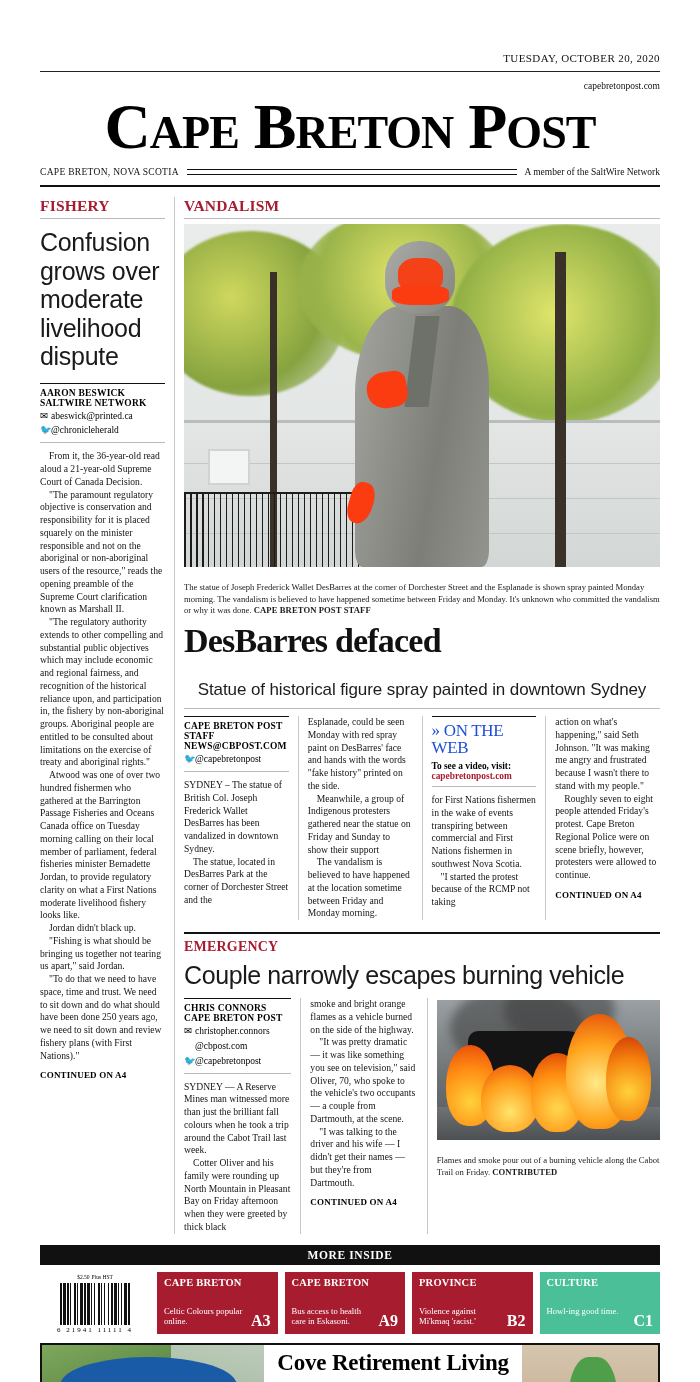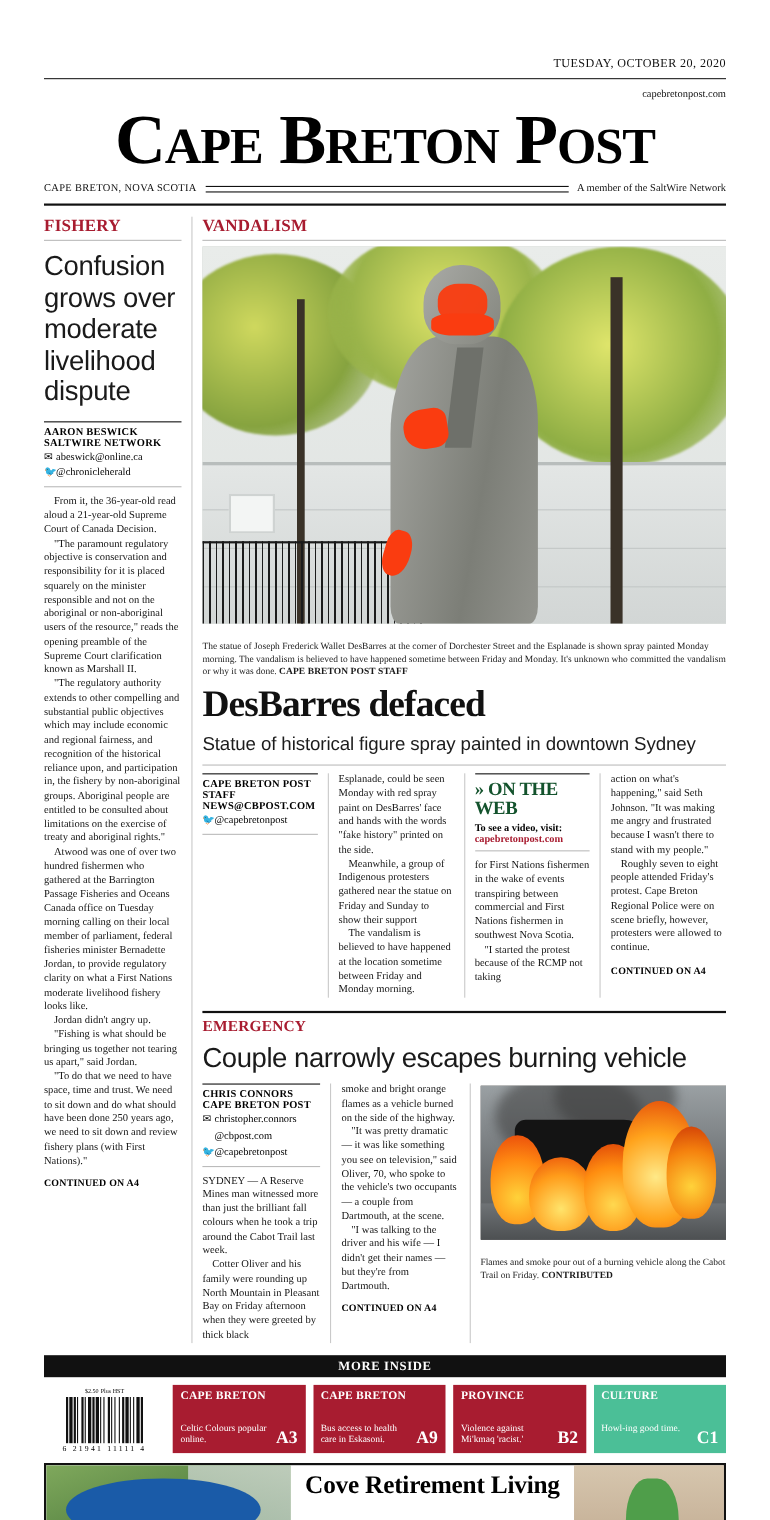--- a/index.html
+++ b/index.html
@@ -58,30 +58,30 @@
   .st-face{position:absolute;left:34%;top:5%;width:30%;height:11%;background:#fa3c10;border-radius:40%;opacity:.95;}
   .st-mouth{position:absolute;left:30%;top:13.5%;width:38%;height:6%;background:#fa3c10;border-radius:35%;}
   .st-body{position:absolute;left:6%;top:20%;width:88%;height:80%;background:linear-gradient(100deg,#a3a49f,#7c7e77 60%,#93948e);border-radius:34% 30% 6% 6%;}
   .st-lapel{position:absolute;left:42%;top:23%;width:16%;height:28%;background:#6e706a;transform:skewX(-7deg);}
   .st-hand1{position:absolute;left:14%;top:40%;width:26%;height:11%;background:#fa3c10;border-radius:44% 30% 34% 48%;transform:rotate(-9deg);}
   .st-hand2{position:absolute;left:2%;top:74%;width:16%;height:13%;background:#fa3c10;border-radius:36% 42% 50% 40%;transform:rotate(16deg);}
   .cap{font-size:8.6px;line-height:1.32;margin-top:15px;color:#1a1a1a;}
   .cap b{font-weight:700;letter-spacing:.1px;}
 
   .bighead{font-family:"Liberation Serif",serif;font-weight:700;font-size:34px;line-height:1;letter-spacing:-.8px;margin-top:8px;color:#111;}
-  .deck{font-family:"Liberation Sans",sans-serif;font-weight:300;font-size:17px;color:#1c1c1c;margin-top:9px;letter-spacing:-.1px;}
+  .deck{font-family:"Liberation Sans",sans-serif;font-weight:300;font-size:17px;color:#1c1c1c;margin-top:22px;letter-spacing:-.1px;text-align:center;}
   .deck-rule{border-bottom:1px solid #bbb;margin-top:8px;}
 
   .three{display:flex;margin-top:7px;}
   .tcol{flex:1;}
   .tvr{width:1px;background:#c9c9c9;margin:0 9px;flex:0 0 1px;}
 
   
   .otw{border-top:1px solid #111;padding-top:5px;}
-  .otw-h{color:#14532d;font-weight:700;font-size:17px;letter-spacing:-.3px;line-height:1;}
+  .otw-h{color:#1d4ed8;font-weight:400;font-size:17px;letter-spacing:-.3px;line-height:1;}
   .otw-s{font-weight:700;font-size:9.4px;margin-top:5px;}
   .otw-l{color:#a81c30;font-weight:700;font-size:9.4px;}
   .otw-rule{border-bottom:1px solid #bbb;margin-top:5px;}
 
   .secrule{border-top:2px solid #111;margin-top:12px;}
   .hl-mid{font-family:"Liberation Sans",sans-serif;font-weight:300;font-size:25px;color:#1a1a1a;margin-top:6px;letter-spacing:-.4px;}
 
   
   .photo2{width:100%;height:140px;position:relative;overflow:hidden;background:#2b2b2b;margin-top:2px;}
   .f-sky{position:absolute;inset:0;background:linear-gradient(#9aa0a3,#6d7174 55%,#55585a);}
@@ -142,34 +142,34 @@
 
     <div class="colL">
       <div class="kicker">FISHERY</div>
       <div class="kicker-rule"></div>
       <div class="hl-left">Confusion grows over moderate livelihood dispute</div>
 
       <div class="byline">
         <div class="byname">AARON BESWICK</div>
         <div class="byorg">SALTWIRE NETWORK</div>
         <div class="bycontact">
-          <span class="g">✉</span><span>abeswick@online.ca</span>
+          <span class="g">✉</span><span>abeswick@printed.ca</span>
         </div>
         <div class="bycontact">
           <span class="g">🐦</span><span>@chronicleherald</span>
         </div>
         <div class="byrule"></div>
       </div>
 
       <div class="body">
         <p>From it, the 36-year-old read aloud a 21-year-old Supreme Court of Canada Decision.</p>
         <p>"The paramount regulatory objective is conservation and responsibility for it is placed squarely on the minister responsible and not on the aboriginal or non-aboriginal users of the resource," reads the opening preamble of the Supreme Court clarification known as Marshall II.</p>
         <p>"The regulatory authority extends to other compelling and substantial public objectives which may include economic and regional fairness, and recognition of the historical reliance upon, and participation in, the fishery by non-aboriginal groups. Aboriginal people are entitled to be consulted about limitations on the exercise of treaty and aboriginal rights."</p>
         <p>Atwood was one of over two hundred fishermen who gathered at the Barrington Passage Fisheries and Oceans Canada office on Tuesday morning calling on their local member of parliament, federal fisheries minister Bernadette Jordan, to provide regulatory clarity on what a First Nations moderate livelihood fishery looks like.</p>
-        <p>Jordan didn't angry up.</p>
+        <p>Jordan didn't black up.</p>
         <p>"Fishing is what should be bringing us together not tearing us apart," said Jordan.</p>
         <p>"To do that we need to have space, time and trust. We need to sit down and do what should have been done 250 years ago, we need to sit down and review fishery plans (with First Nations)."</p>
       </div>
       <div class="contd">CONTINUED ON A4</div>
     </div>
 
     <div class="vrule"></div>
 
     <div class="colR">
       <div class="kicker">VANDALISM</div>
@@ -210,20 +210,24 @@
 
       <div class="three">
         <div class="tcol">
           <div class="byline" style="margin-top:0">
             <div class="byname">CAPE BRETON POST STAFF</div>
             <div class="byorg">NEWS@CBPOST.COM</div>
             <div class="bycontact">
               <span class="g">🐦</span><span>@capebretonpost</span>
             </div>
             <div class="byrule"></div>
+          </div>
+          <div class="body">
+            <p class="first">SYDNEY – The statue of British Col. Joseph Frederick Wallet DesBarres has been vandalized in downtown Sydney.</p>
+            <p>The statue, located in DesBarres Park at the corner of Dorchester Street and the</p>
           </div>
         </div>
 
         <div class="tvr"></div>
 
         <div class="tcol">
           <div class="body" style="margin-top:0">
             <p class="first">Esplanade, could be seen Monday with red spray paint on DesBarres' face and hands with the words "fake history" printed on the side.</p>
             <p>Meanwhile, a group of Indigenous protesters gathered near the statue on Friday and Sunday to show their support</p>
             <p>The vandalism is believed to have happened at the location sometime between Friday and Monday morning.</p>

